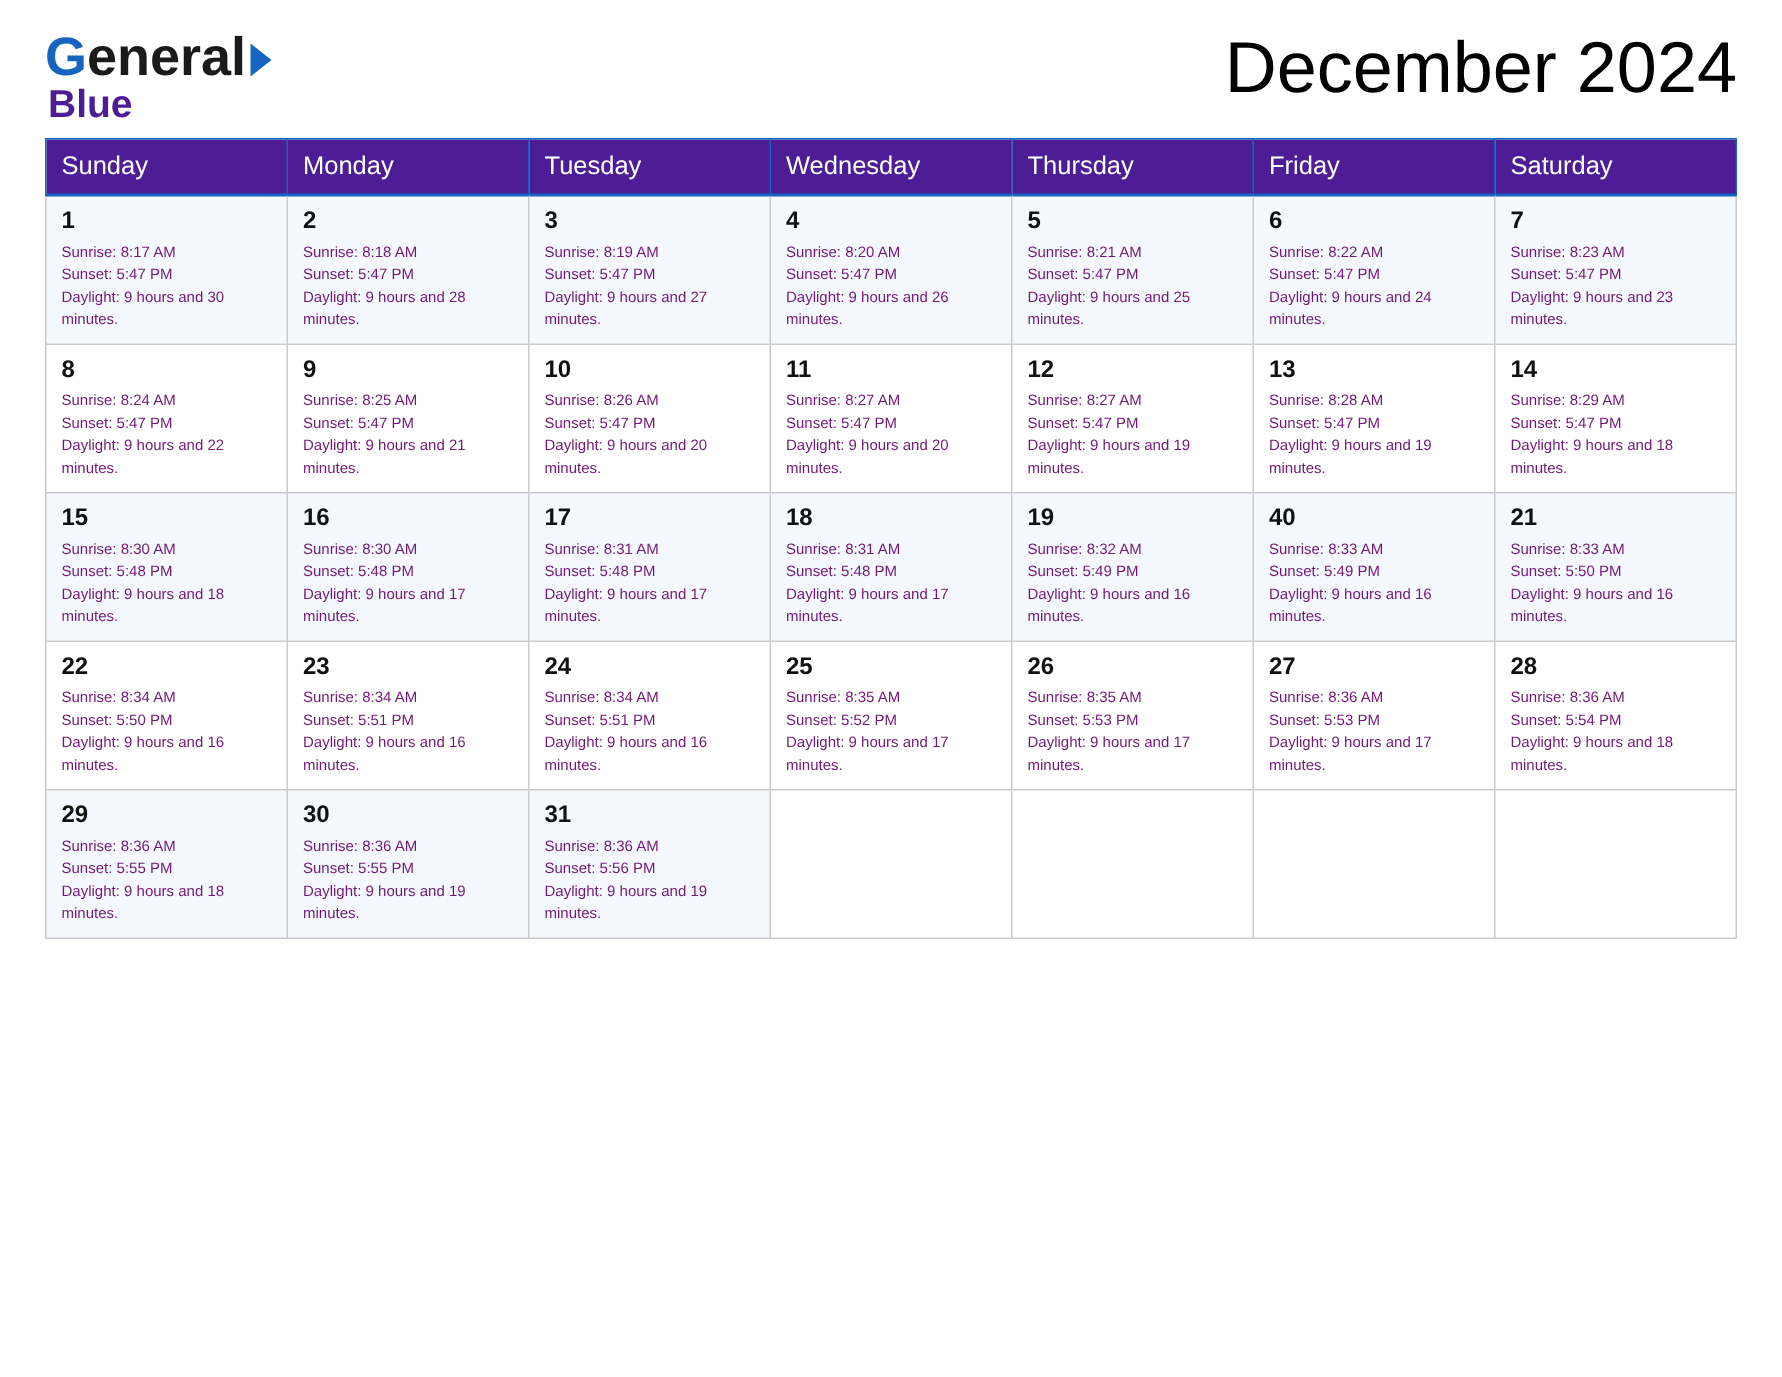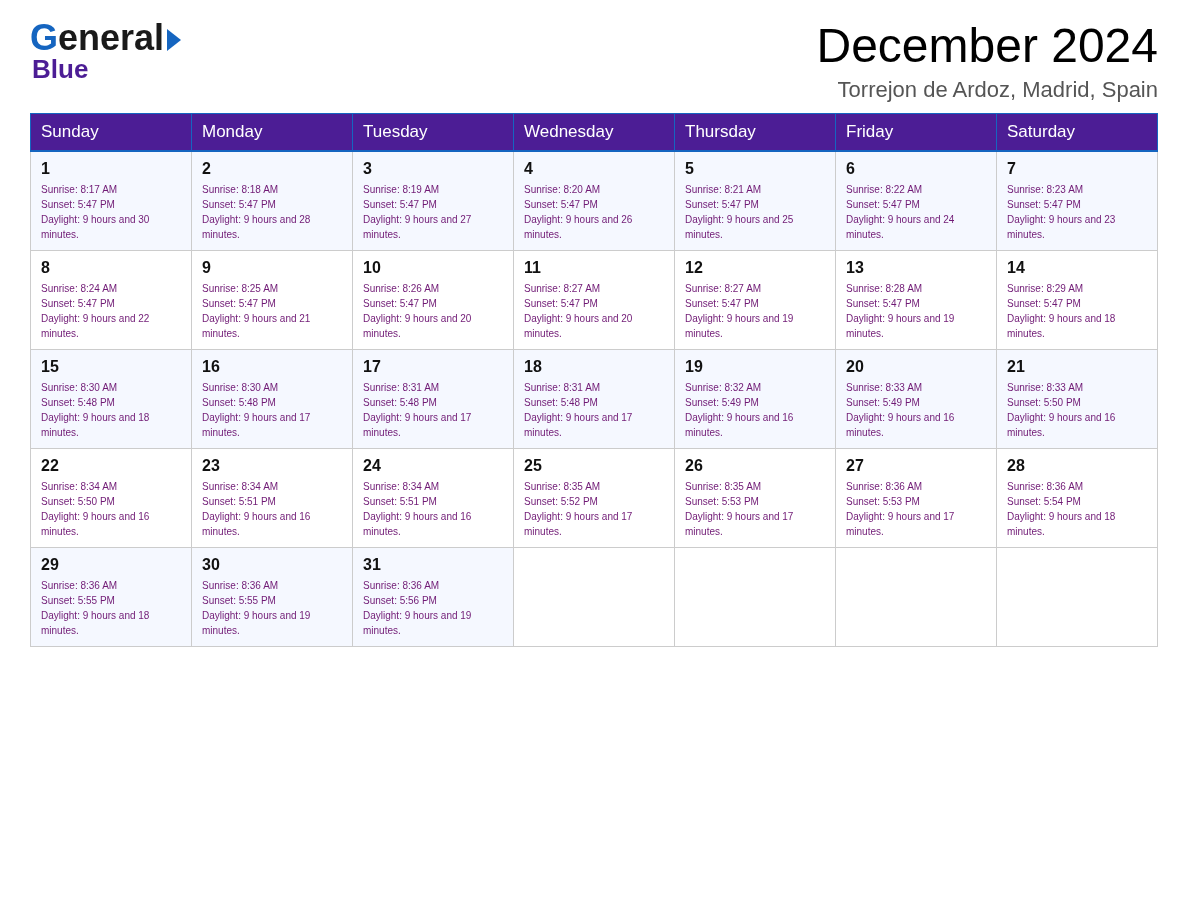--- a/index.html
+++ b/index.html
@@ -111,21 +111,20 @@
 
 <div class="header">
   <div class="logo">
     <div class="logo-general">
       <span class="blue-g">G</span>eneral<span style="display:inline-block;width:0;height:0;border-left:14px solid #1565c0;border-top:11px solid transparent;border-bottom:11px solid transparent;margin-left:3px;vertical-align:middle;"></span>
     </div>
     <div class="logo-blue">Blue</div>
   </div>
   <div class="title-block">
     <div class="month-year">December 2024</div>
-    <div class="location">Torrejon de Ardoz, Madrid, Spain</div>
   </div>
 </div>
 
 <table>
   <thead>
     <tr>
       <th>Sunday</th>
       <th>Monday</th>
       <th>Tuesday</th>
       <th>Wednesday</th>
@@ -210,21 +209,21 @@
         </td>
         <td>
           <span class="day-num">18</span>
           <div class="day-info">Sunrise: 8:31 AM<br>Sunset: 5:48 PM<br>Daylight: 9 hours and 17 minutes.</div>
         </td>
         <td>
           <span class="day-num">19</span>
           <div class="day-info">Sunrise: 8:32 AM<br>Sunset: 5:49 PM<br>Daylight: 9 hours and 16 minutes.</div>
         </td>
         <td>
-          <span class="day-num">20</span>
+          <span class="day-num">40</span>
           <div class="day-info">Sunrise: 8:33 AM<br>Sunset: 5:49 PM<br>Daylight: 9 hours and 16 minutes.</div>
         </td>
         <td>
           <span class="day-num">21</span>
           <div class="day-info">Sunrise: 8:33 AM<br>Sunset: 5:50 PM<br>Daylight: 9 hours and 16 minutes.</div>
         </td>
       </tr>
       <tr>
         <td>
           <span class="day-num">22</span>

